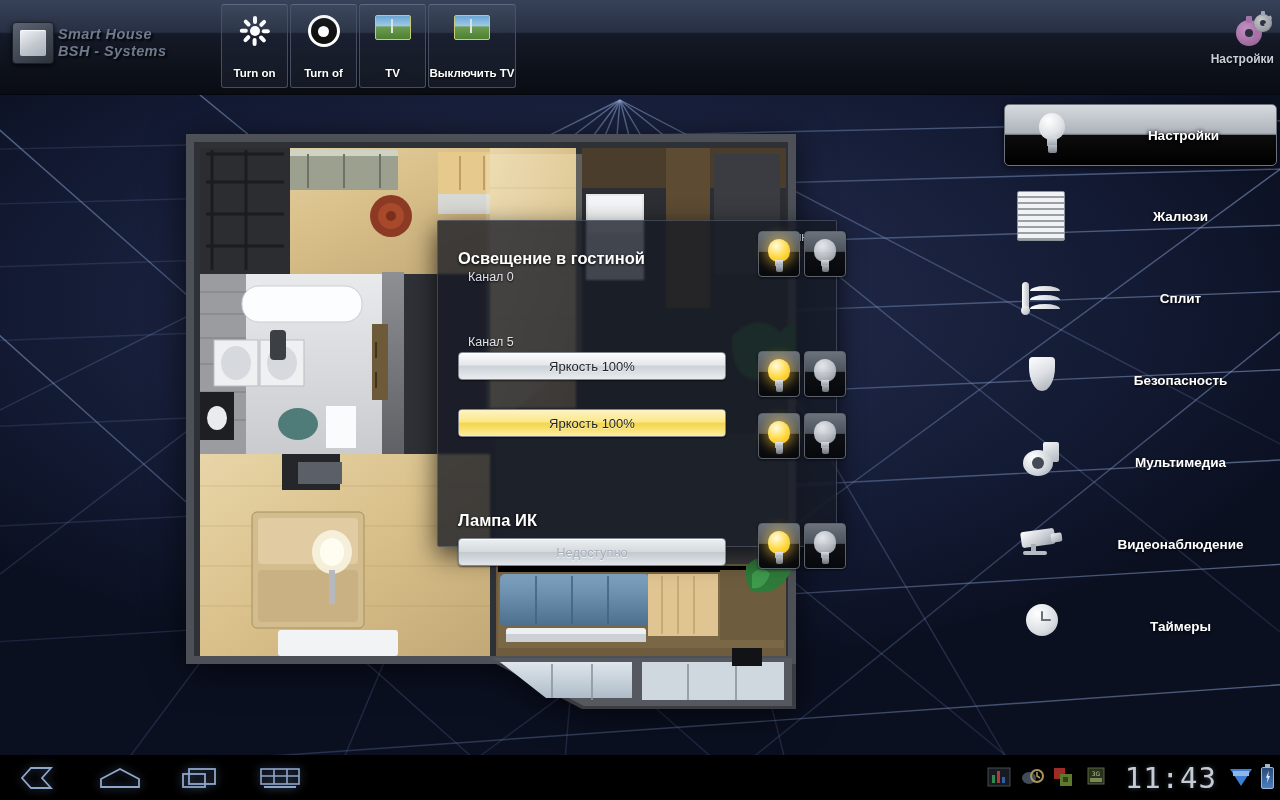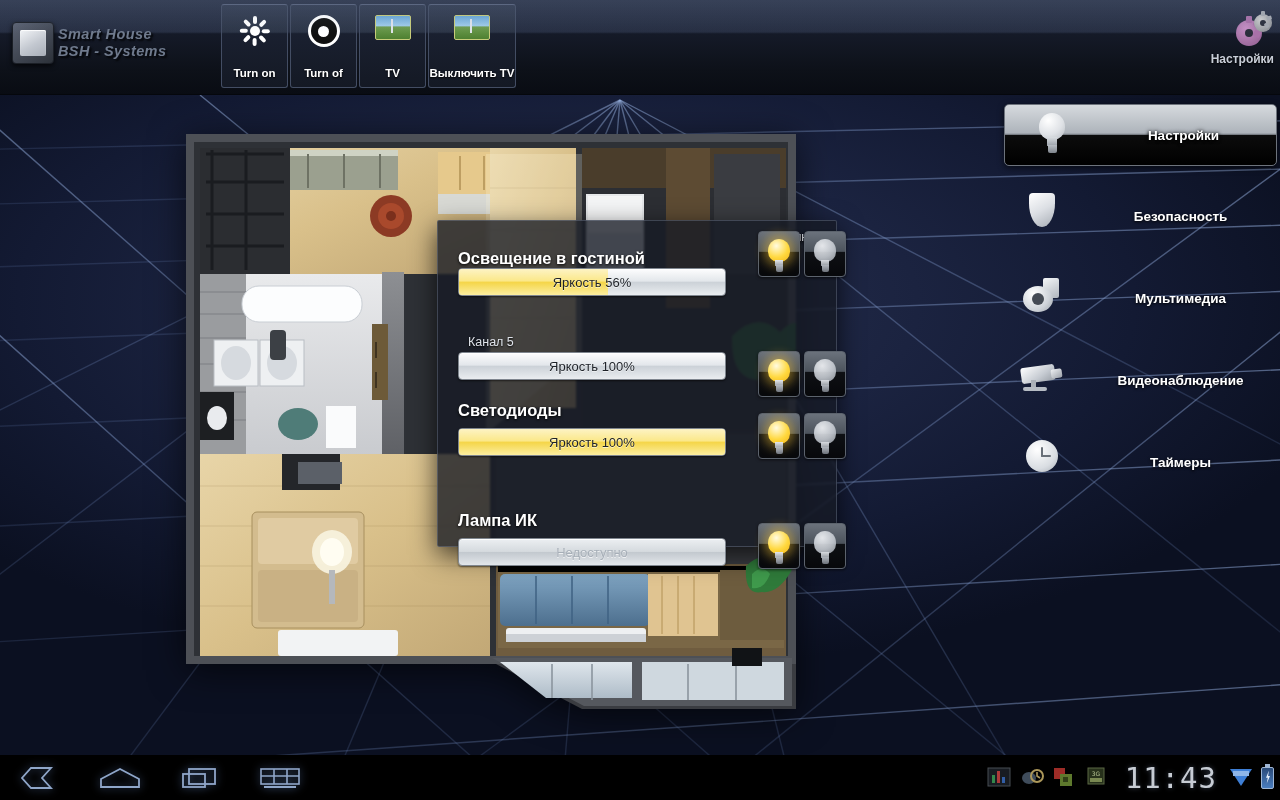--- a/index.html
+++ b/index.html
@@ -480,21 +480,36 @@
 
 <div id="sidebar">
 
   <div class="side-item active">
     <span class="s-icon">
       <span class="bulb-w"><i class="glass"></i><i class="neck"></i><i class="base"></i></span>
     </span>
     <span class="s-lbl">Настройки</span>
   </div>
 
-
+  <div class="side-item">
+    <span class="s-icon">
+        <i class="blinds"></i>
+      </span>
+    <span class="s-lbl">Жалюзи</span>
+  </div>
+
+  <div class="side-item">
+    <span class="s-icon">
+      <span class="split-w">
+        <i class="therm"></i>
+        <i class="wave" style="top:16px"></i><i class="wave" style="top:25px"></i><i class="wave" style="top:34px"></i>
+      </span>
+    </span>
+    <span class="s-lbl">Сплит</span>
+  </div>
 
   <div class="side-item">
     <span class="s-icon">
         <i class="shield"></i>
       </span>
     <span class="s-lbl">Безопасность</span>
   </div>
 
   <div class="side-item">
     <span class="s-icon">
@@ -526,24 +541,21 @@
     <span class="s-lbl">Таймеры</span>
   </div>
 </div>
 
 <div id="dialog">
 
   <div id="dlg-room">Гостиная</div>
 
   <div class="chan" style="top:28px;">
     <div class="dlg-title">Освещение в гостиной</div>
-    <div class="slider">
-      <div class="fill" style="width:56%"></div>
-      <div class="txt">Яркость 56%</div>
-    </div>
+    <div class="dlg-sub">Канал 0</div>
     <div class="bulbs" style="top:-18px;">
       <div class="bulb-btn on">
           <i class="g"></i>
           <i class="n"></i>
           <i class="b"></i>
         </div>
       <div class="bulb-btn off">
           <i class="g"></i>
           <i class="n"></i>
           <i class="b"></i>
@@ -565,21 +577,20 @@
         </div>
       <div class="bulb-btn off">
           <i class="g"></i>
           <i class="n"></i>
           <i class="b"></i>
         </div>
     </div>
   </div>
 
   <div class="chan" style="top:180px;">
-    <div class="dlg-title">Светодиоды</div>
     <div class="slider" style="margin-top:8px;">
       <div class="fill" style="width:100%"></div>
       <div class="txt">Яркость 100%</div>
     </div>
     <div class="bulbs" style="top:12px;">
       <div class="bulb-btn on">
           <i class="g"></i>
           <i class="n"></i>
           <i class="b"></i>
         </div>

